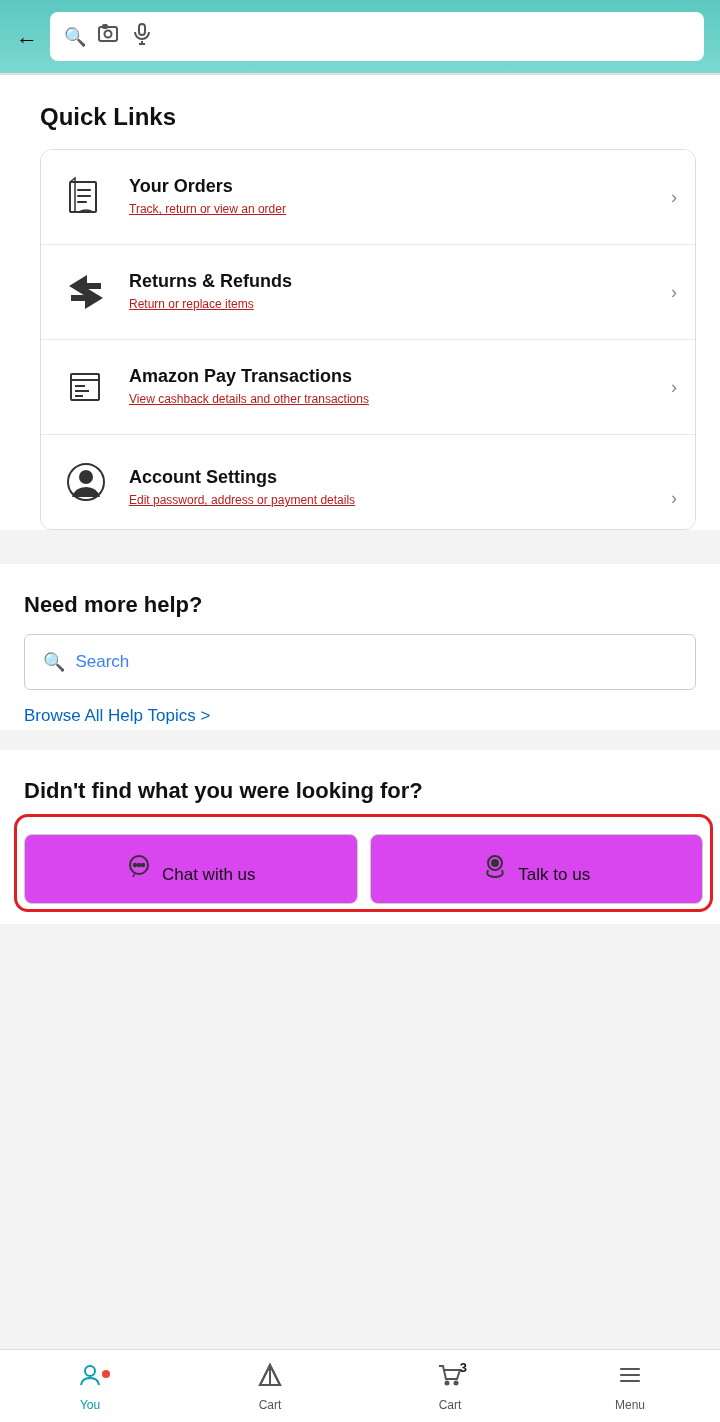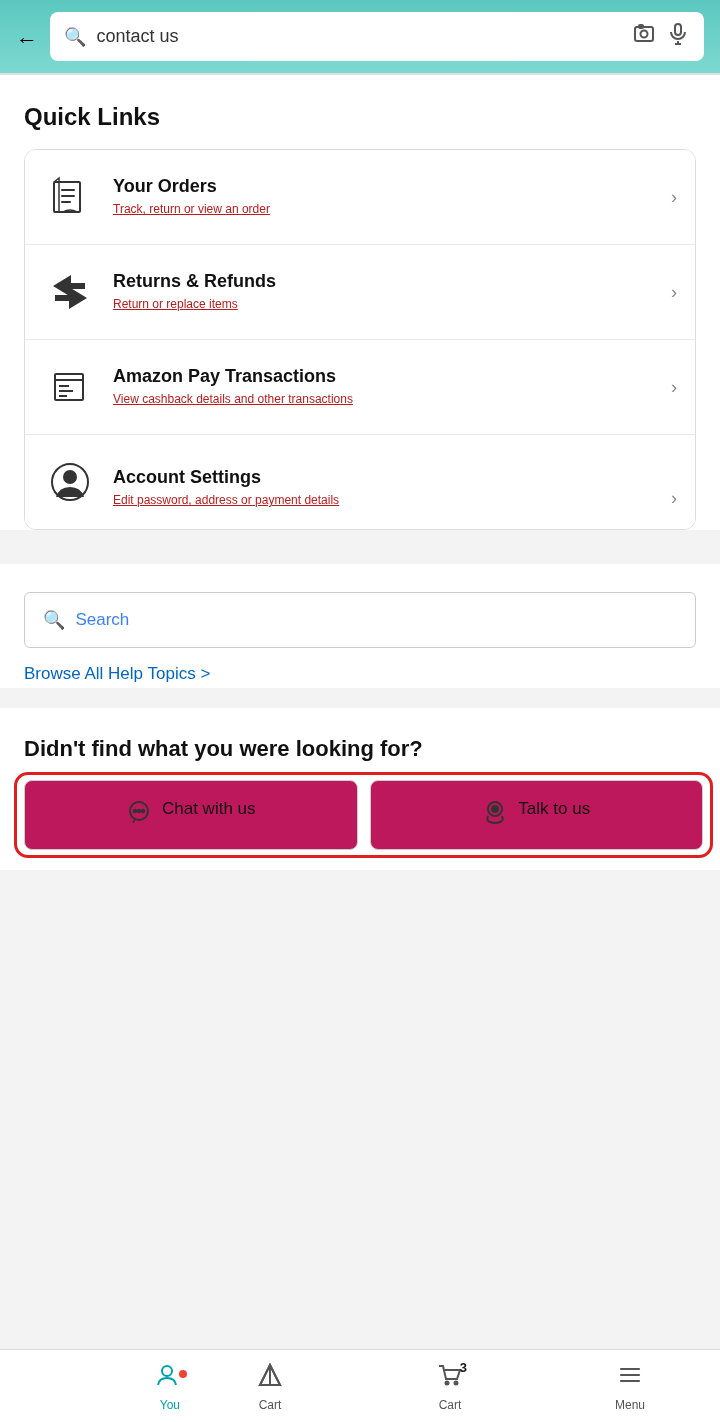--- a/index.html
+++ b/index.html
@@ -57,21 +57,21 @@
     
     .page-divider {
       height: 2px;
       background: #e0e0e0;
       margin: 0;
     }
 
     
     .quick-links-section {
       background: #fff;
-      padding: 28px 24px 0 24px;
+      padding: 28px 24px 0 40px;
     }
     .section-title {
       font-size: 24px;
       font-weight: 700;
       color: #111;
       margin-bottom: 18px;
     }
 
     
     .quick-links-card {
@@ -208,28 +208,29 @@
       border-radius: 14px;
       pointer-events: none;
       z-index: 10;
     }
     .contact-btn {
       flex: 1;
       border: 1px solid #ccc;
       border-radius: 8px;
       padding: 18px 12px;
       display: flex;
-      align-items: flex-start;
+      align-items: flex-end;
       justify-content: center;
       gap: 10px;
-      background: #be185d;
+      background: #d946ef;
       cursor: pointer;
       font-size: 17px;
       color: #111;
       font-weight: 500;
+      margin-top: 12px;
     }
     .contact-btn-icon {
       font-size: 22px;
       color: #333;
     }
 
     
     .bottom-nav {
       position: fixed;
       bottom: 0;
@@ -280,36 +281,34 @@
       height: 8px;
       background: #e43;
       border-radius: 50%;
       position: absolute;
       top: 8px;
       right: 50%;
       margin-right: -20px;
     }
     .nav-item-you {
       position: relative;
-      align-items: flex-end;
     }
 
     
     .page-bottom-pad {
       height: 90px;
     }
   </style>
 </head>
 <body>
 
 <div class="header">
   <div class="back-btn">←</div>
   <div class="search-bar">
     <span class="search-icon-header">🔍</span>
-    <span class="search-text">contact us</span>
     <div class="search-actions">
       <span class="search-action-icon">
         
         <svg width="24" height="24" viewBox="0 0 24 24" fill="none" stroke="#555" stroke-width="2">
           <rect x="3" y="5" width="18" height="14" rx="2"></rect>
           <circle cx="12" cy="12" r="3.5"></circle>
           <rect x="7" y="3" width="4" height="3" rx="1"></rect>
         </svg>
       </span>
       <span class="search-action-icon">
@@ -393,20 +392,21 @@
       </div>
       <span class="quick-link-chevron">›</span>
     </div>
 
   </div>
 </div>
 
 <div class="section-separator"></div>
 
 <div class="need-help-section">
+  <div class="need-help-title">Need more help?</div>
   <div class="help-search-box">
     <span class="help-search-icon">🔍</span>
     <span class="help-search-placeholder">Search</span>
   </div>
   <a class="browse-link">Browse All Help Topics &gt;</a>
 </div>
 
 <div class="section-separator2"></div>
 
 <div class="didnt-find-section">

